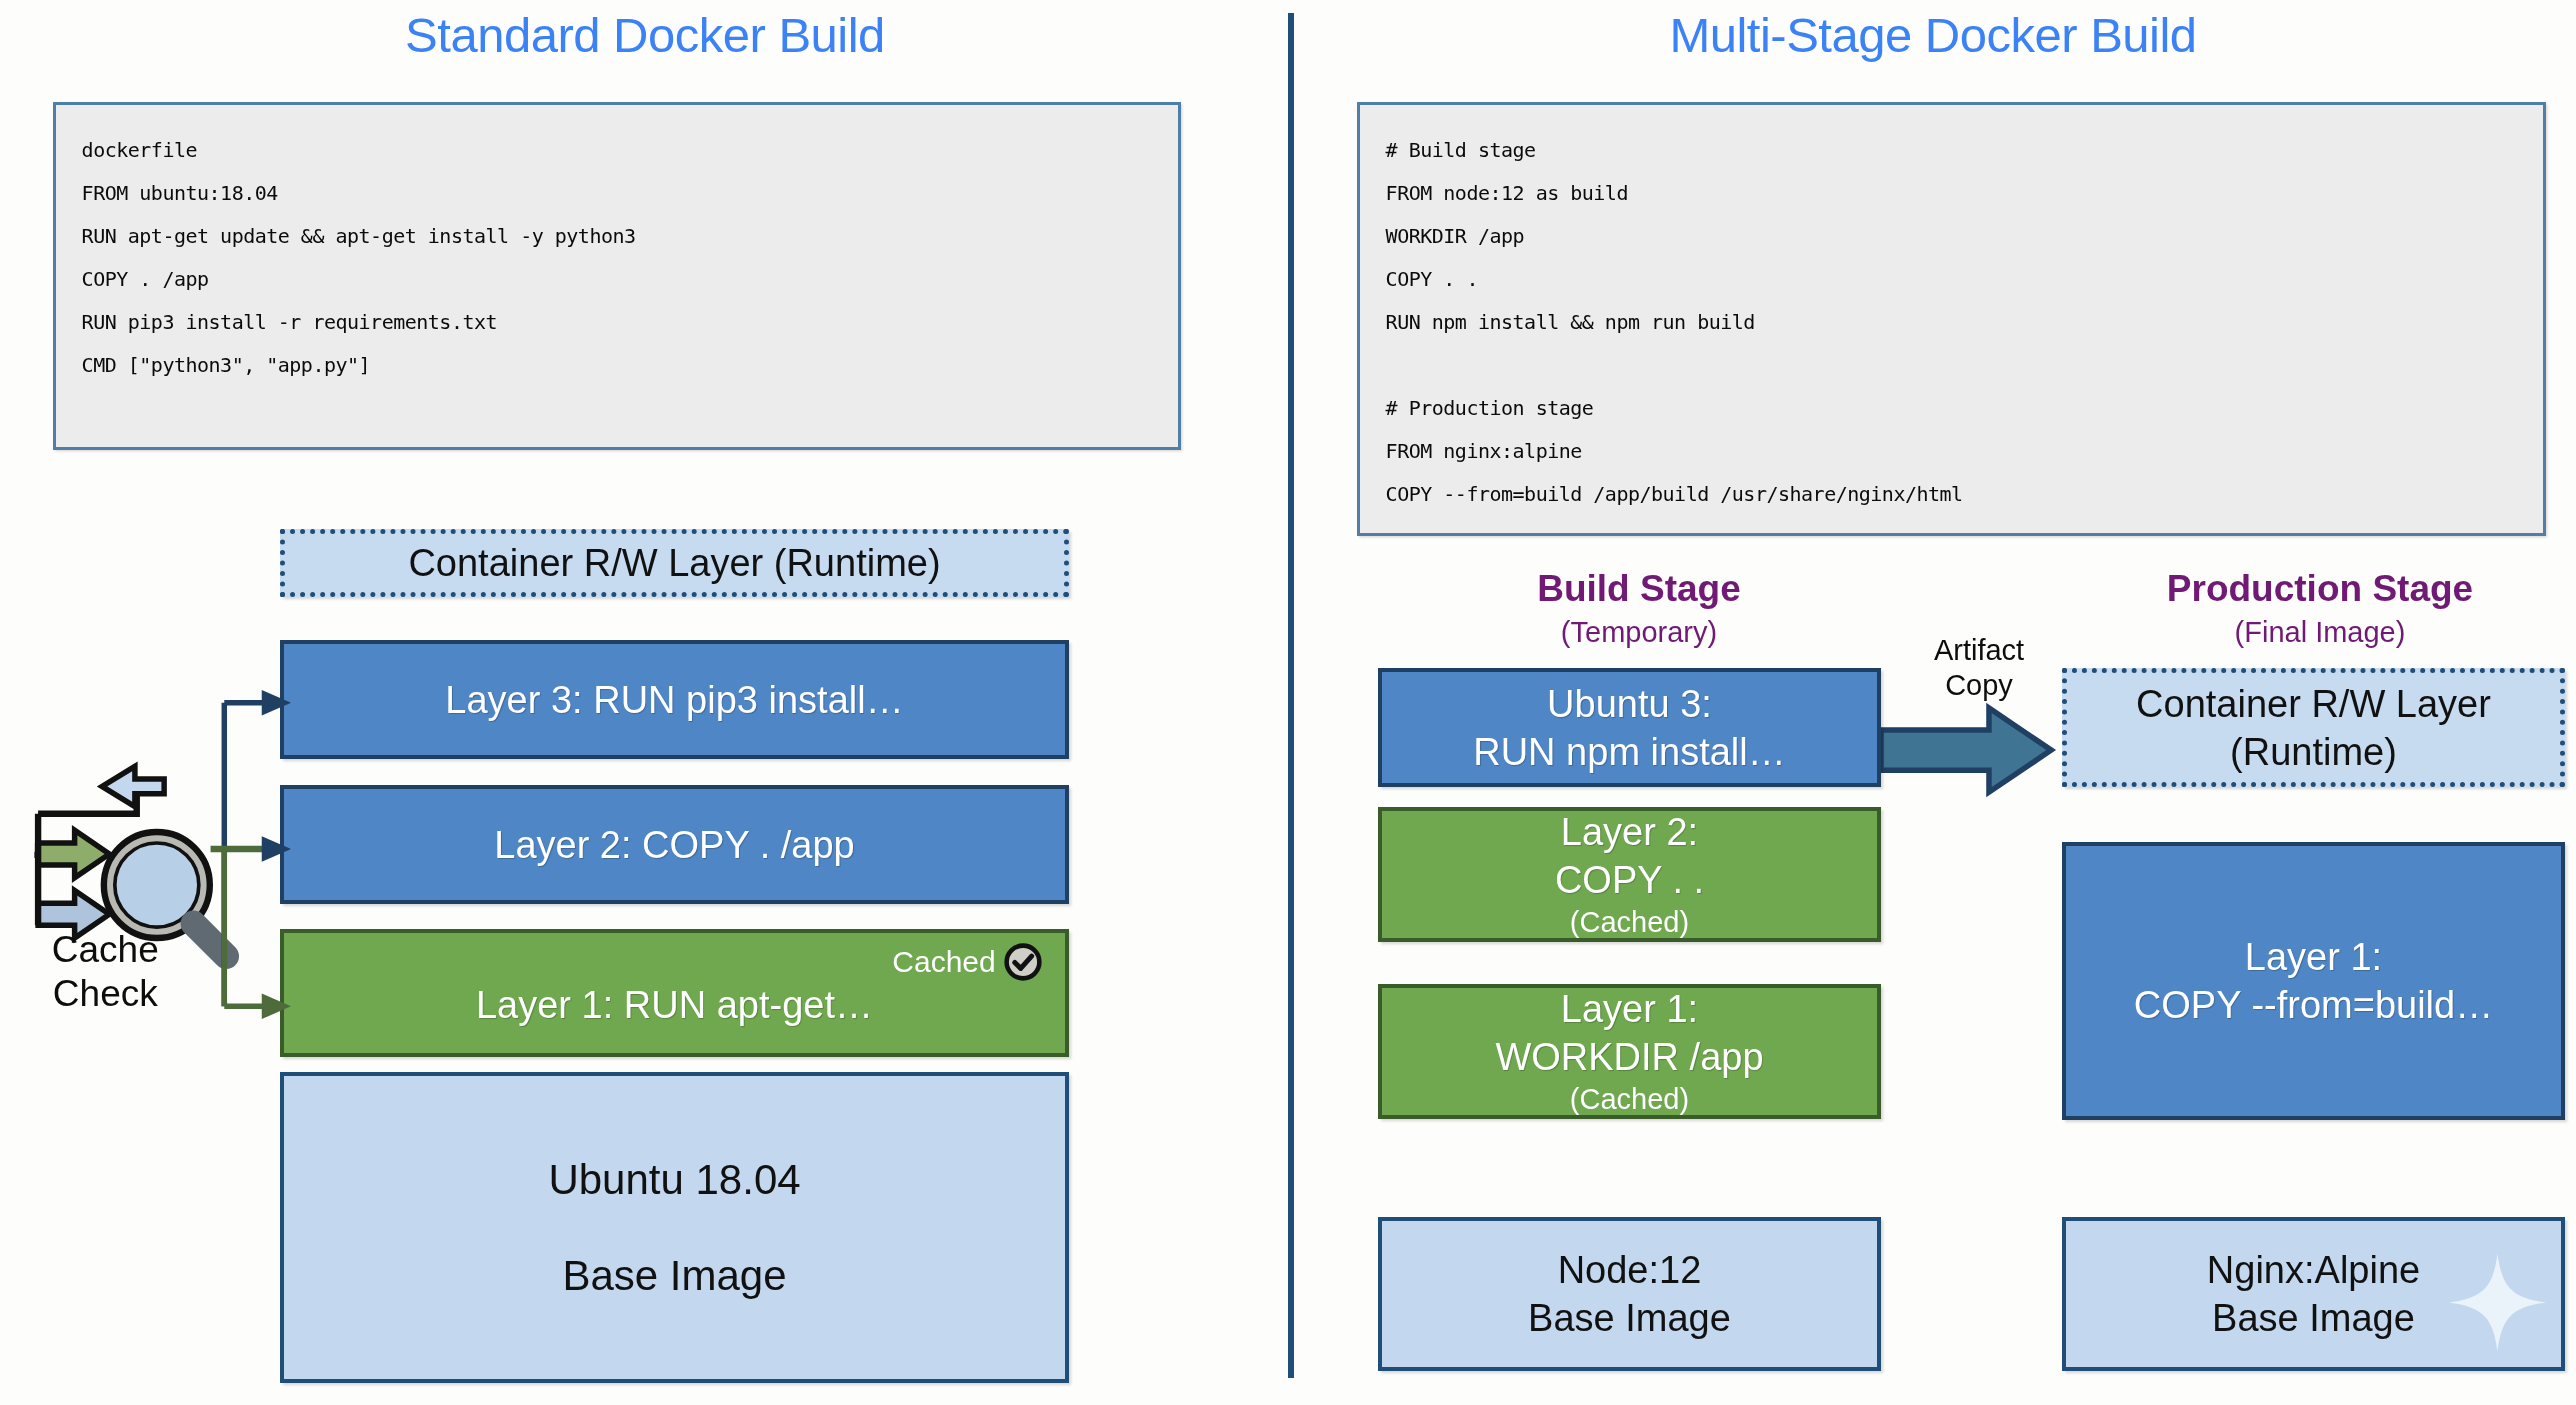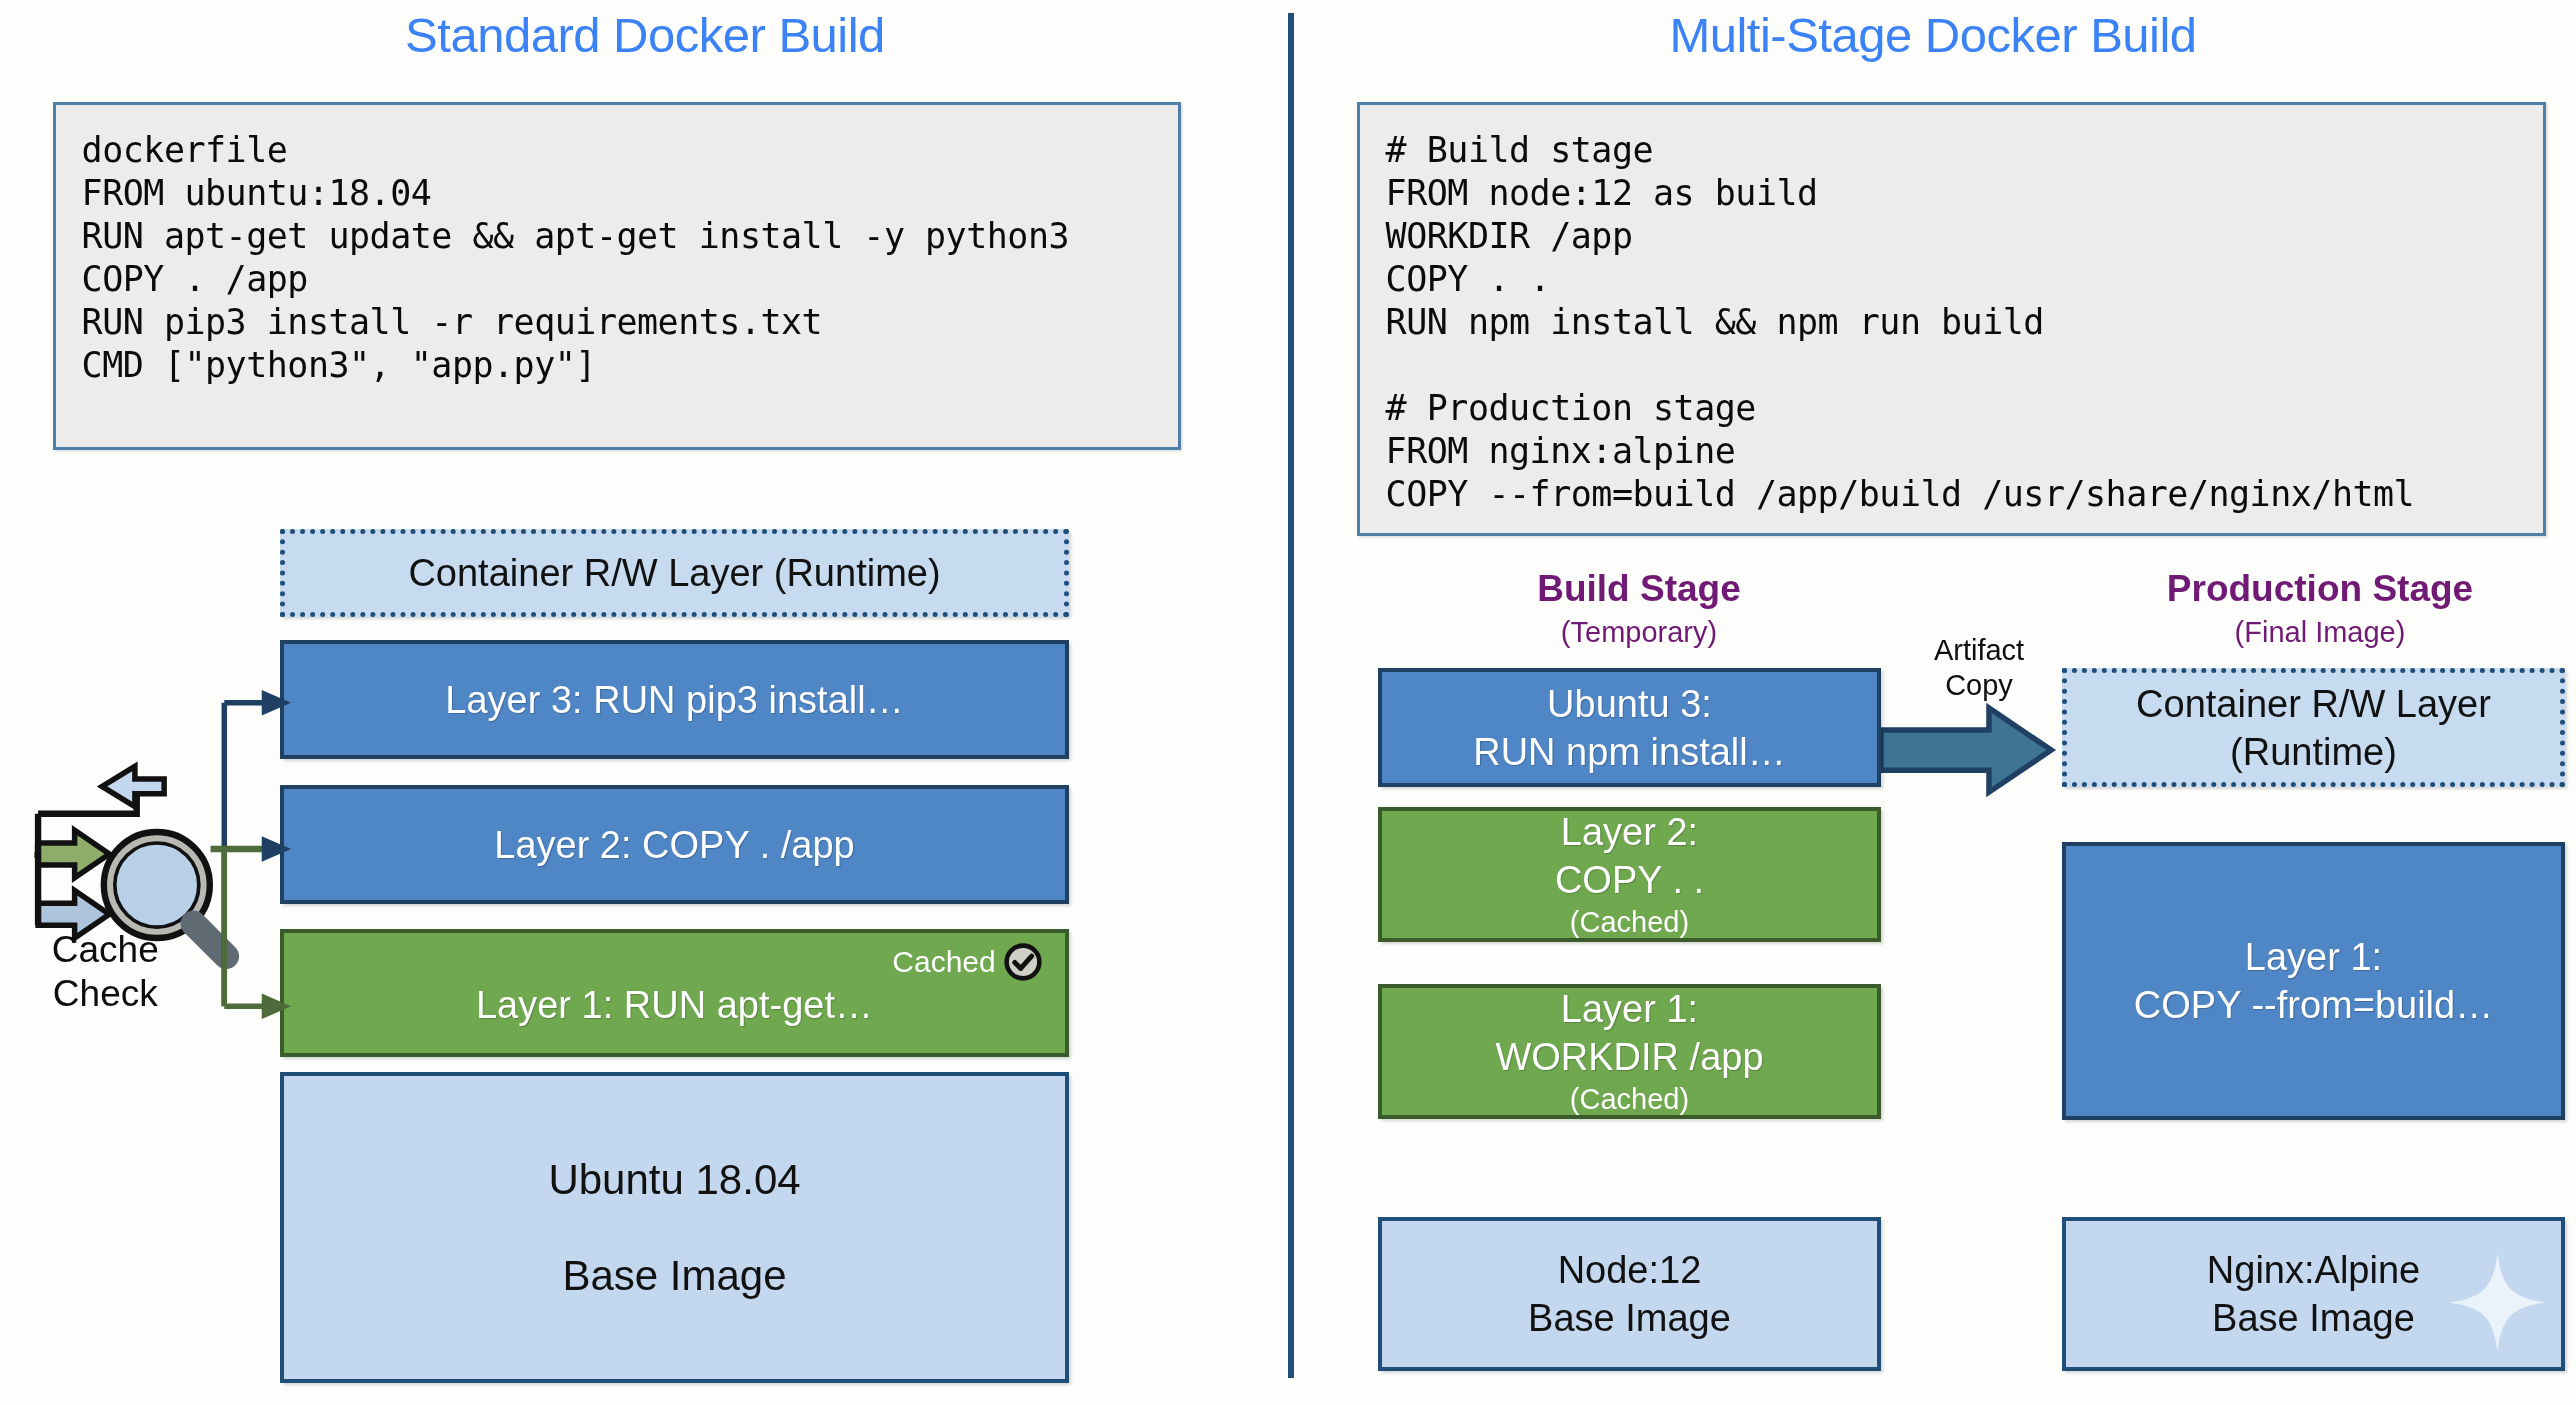--- a/index.html
+++ b/index.html
@@ -27,21 +27,21 @@
 
   
   .codebox {
     position: absolute;
     background: #ececec;
     border: 3.7px solid #4f7fa8;
     box-shadow: 1.8px 1.8px 2.7px rgba(0,0,0,0.18);
   }
   .codebox pre {
     font-family: "DejaVu Sans Mono", monospace;
-    font-size: 35px;
+    font-size: 20px;
     line-height: 43px;
     color: #0b0b0b;
     white-space: pre;
     padding: 24px 0 0 25.6px;
     letter-spacing: -0.5px;
   }
 
   
   .lbox {
     position: absolute;
@@ -124,21 +124,21 @@
 FROM node:12 as build
 WORKDIR /app
 COPY . .
 RUN npm install &amp;&amp; npm run build
 
 # Production stage
 FROM nginx:alpine
 COPY --from=build /app/build /usr/share/nginx/html</pre>
   </div>
 
-  <div class="lbox dashed" style="left:280px;top:529px;width:789px;height:88px;text-align:right;">
+  <div class="lbox dashed" style="left:280px;top:529px;width:789px;height:68px;text-align:right;">
     <div class="ltext dark">Container R/W Layer (Runtime)</div>
   </div>
 
   <div class="lbox blue" style="left:280px;top:640px;width:789px;height:119px;">
     <div class="ltext">Layer 3: RUN pip3 install…</div>
   </div>
 
   <div class="lbox blue" style="left:280px;top:785px;width:789px;height:119px;">
     <div class="ltext">Layer 2: COPY . /app</div>
   </div>

